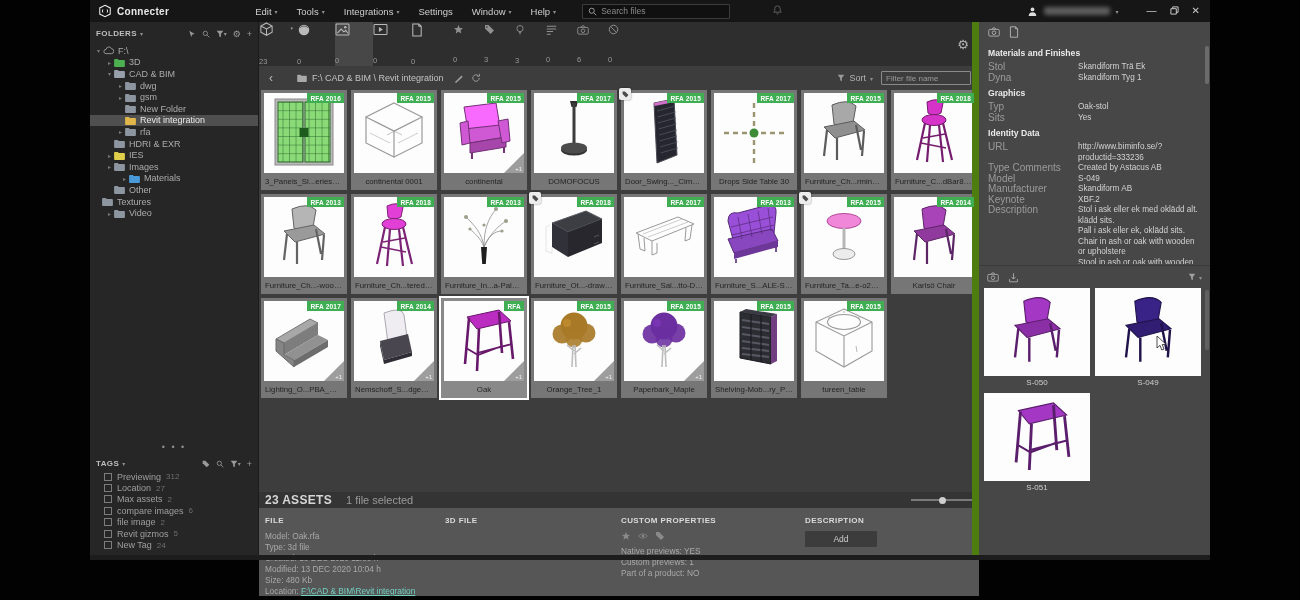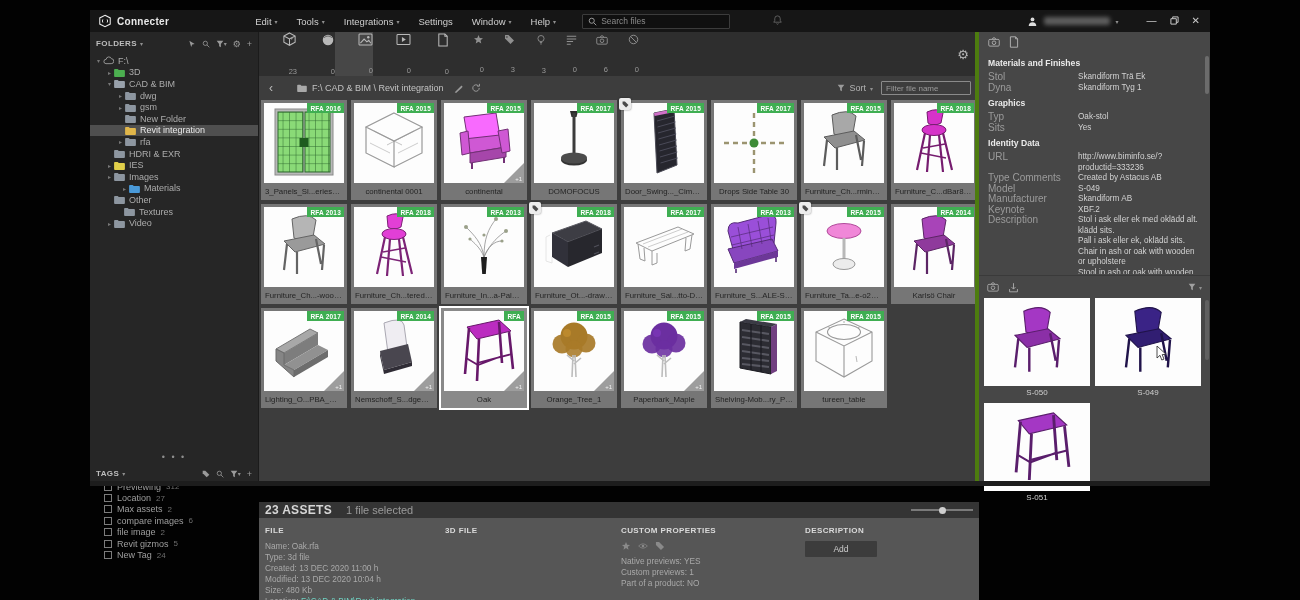--- a/index.html
+++ b/index.html
@@ -1,18 +1,18 @@
 <!DOCTYPE html>
 <html><head>
 <meta charset="utf-8">
 <style>
   html,body{margin:0;padding:0;background:#000;}
   .stage{position:relative;width:1300px;height:600px;background:#020202;overflow:hidden;
          font-family:"Liberation Sans","DejaVu Sans",sans-serif;-webkit-font-smoothing:antialiased;}
-  .app{position:absolute;left:90px;top:10px;width:1120px;height:476px;background:#ffffff;}
+  .app{position:absolute;left:90px;top:0;width:1120px;height:560px;background:#ffffff;}
 
   
   .topbar{position:absolute;left:0;top:0;right:0;height:22px;background:#161616;display:flex;align-items:center;z-index:30;}
   .logo{display:flex;align-items:center;gap:5px;margin-left:8px;}
   .logo-txt{font-size:10px;font-weight:bold;color:#e9e9e9;letter-spacing:.3px;}
   .menus{display:flex;gap:19px;margin-left:86px;}
   .menu-item{font-size:9.5px;color:#cfcfcf;display:flex;align-items:center;gap:3px;cursor:default;}
   .caret{font-size:6px;color:#8f8f8f;}
   .searchbox{margin-left:26px;width:136px;height:13px;border:1px solid #3c3c3c;background:#101010;
              display:flex;align-items:center;gap:4px;padding:0 5px;border-radius:1px;}
@@ -35,21 +35,21 @@
   .trow .arr{width:9px;text-align:center;font-size:6px;color:#777;flex:0 0 9px;}
   .trow .fic{width:11px;height:9px;margin-right:4px;flex:0 0 11px;display:flex;align-items:center;}
   .dots{color:#8f8f8f;font-size:9px;letter-spacing:2px;text-align:center;height:8px;line-height:6px;}
   .tagrow{height:11.4px;display:flex;align-items:center;font-size:9px;color:#9f9f9f;padding-left:14px;gap:5px;}
   .cb{width:6px;height:6px;border:1px solid #7c7c7c;flex:0 0 6px;}
   .tagcount{color:#6e6e6e;font-size:8px;}
 
   
   .center{position:absolute;top:22px;left:169px;width:720px;bottom:0;background:#3d3d3d;}
   .typebar{position:absolute;top:0;left:0;right:0;height:44px;background:#2e2e2e;display:flex;align-items:stretch;}
-  .ttab{width:38px;display:flex;flex-direction:column;align-items:flex-end;justify-content:center;gap:20px;color:#b9b9b9;position:relative;}
+  .ttab{width:38px;display:flex;flex-direction:column;align-items:flex-start;justify-content:center;gap:20px;color:#b9b9b9;position:relative;}
   .ttab .cnt{font-size:7.5px;color:#999;}
   .ttab.active{background:#474747;}
   .ttab .tabcaret{position:absolute;top:3px;right:4px;font-size:5px;color:#9a9a9a;}
   .ttab.small{width:31px;color:#909090;}
   .tgap{width:4px;}
   .tsp{flex:1;}
   .gearbox{display:flex;align-items:center;margin-right:10px;color:#b5b5b5;font-size:13px;}
 
   .crumbbar{position:absolute;top:44px;left:0;right:0;height:24px;display:flex;align-items:center;}
   .backbtn{color:#bdbdbd;font-size:12px;margin-left:10px;}
@@ -85,21 +85,21 @@
   .icol{position:absolute;top:8px;width:172px;}
   .icol .ititle{font-size:8px;font-weight:bold;color:#dadada;letter-spacing:.4px;margin-bottom:6px;}
   .icol .irow{font-size:8.3px;color:#a9a9a9;line-height:11px;white-space:nowrap;}
   .ilink{color:#6fd0c0;text-decoration:underline;cursor:pointer;}
   .ciconrow{display:flex;gap:7px;color:#8a8a8a;margin-bottom:5px;align-items:center;}
   .addbtn{margin-top:4px;width:72px;height:16px;background:#3c3c3c;color:#cccccc;font-size:8.5px;
           display:flex;align-items:center;justify-content:center;border-radius:1px;cursor:pointer;}
   .bottomedge{position:absolute;left:0;right:0;bottom:0;height:5px;background:#1d1d1d;z-index:40;}
 
   
-  .right{position:absolute;top:22px;right:0;width:231px;bottom:5px;background:#474747;border-left:4px solid #4d7c0f;text-decoration:underline;}
+  .right{position:absolute;top:22px;right:0;width:231px;bottom:5px;background:#474747;border-left:7px solid #4d7c0f;text-decoration:underline;}
   .rp-icons{height:20px;display:flex;align-items:center;gap:9px;padding-left:9px;color:#b0b0b0;}
   .rp-props{position:absolute;top:21px;left:0;right:7px;height:221px;overflow:hidden;padding-left:9px;}
   .rp-sec{font-size:8.6px;font-weight:bold;color:#eaeaea;margin:5px 0 4px;}
   .prow{display:grid;grid-template-columns:86px 1fr;column-gap:4px;}
   .prow .pl{font-size:10px;color:#9b9b9b;line-height:10.5px;}
   .prow .pv{font-size:8.2px;color:#d2d2d2;line-height:10.5px;white-space:pre-line;}
   .rp-scroll{position:absolute;top:24px;right:1px;width:4px;height:38px;background:#6c6c6c;border-radius:2px;}
   .rp-div{position:absolute;top:243px;left:0;right:0;height:1px;background:#3a3a3a;}
   .rp-prevhead{position:absolute;top:246px;left:0;right:0;height:18px;display:flex;align-items:center;gap:9px;
                padding:0 8px;color:#a8a8a8;}
@@ -321,21 +321,21 @@
           </div>
           <div class="trow" style="padding-left: 15px;">
             <span class="arr"></span>
             <span class="fic">
               <svg width="11" height="9" viewBox="0 0 12 10">
                 <path d="M0 2 Q0 1 1 1 H4 L5.2 2.2 H11 Q12 2.2 12 3.2 V9 Q12 10 11 10 H1 Q0 10 0 9 Z" fill="#8d96a0"></path>
               </svg>
             </span>
             <span>Other</span>
           </div>
-          <div class="trow" style="padding-left: 25px;">
+          <div class="trow" style="padding-left: 3px;">
             <span class="arr"></span>
             <span class="fic">
               <svg width="11" height="9" viewBox="0 0 12 10">
                 <path d="M0 2 Q0 1 1 1 H4 L5.2 2.2 H11 Q12 2.2 12 3.2 V9 Q12 10 11 10 H1 Q0 10 0 9 Z" fill="#8d96a0"></path>
               </svg>
             </span>
             <span>Textures</span>
           </div>
           <div class="trow" style="padding-left: 15px;">
             <span class="arr">▸</span>
@@ -851,21 +851,21 @@
       <span class="st-assets">23 ASSETS</span>
       <span class="st-sel">1 file selected</span>
       <div class="slider">
             <div class="thumbdot"></div>
           </div>
     </div>
     <div class="infopanel">
       <div class="icol" style="left:6px;">
         <div class="ititle">FILE</div>
         <div>
-              <div class="irow">Name: Oak.rfa</div>
+              <div class="irow">Model: Oak.rfa</div>
               <div class="irow">Type: 3d file</div>
               <div class="irow">Created: 13 DEC 2020 11:00 h</div>
               <div class="irow">Modified: 13 DEC 2020 10:04 h</div>
               <div class="irow">Size: 480 Kb</div>
             </div>
         <div class="irow">
           <span>Location:</span>
           <span class="ilink">F:\CAD &amp; BIM\Revit integration</span>
         </div>
       </div>

